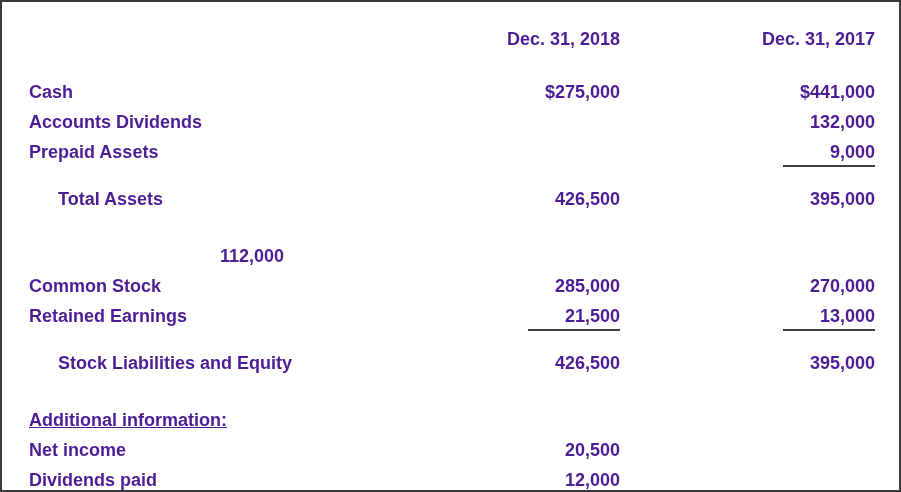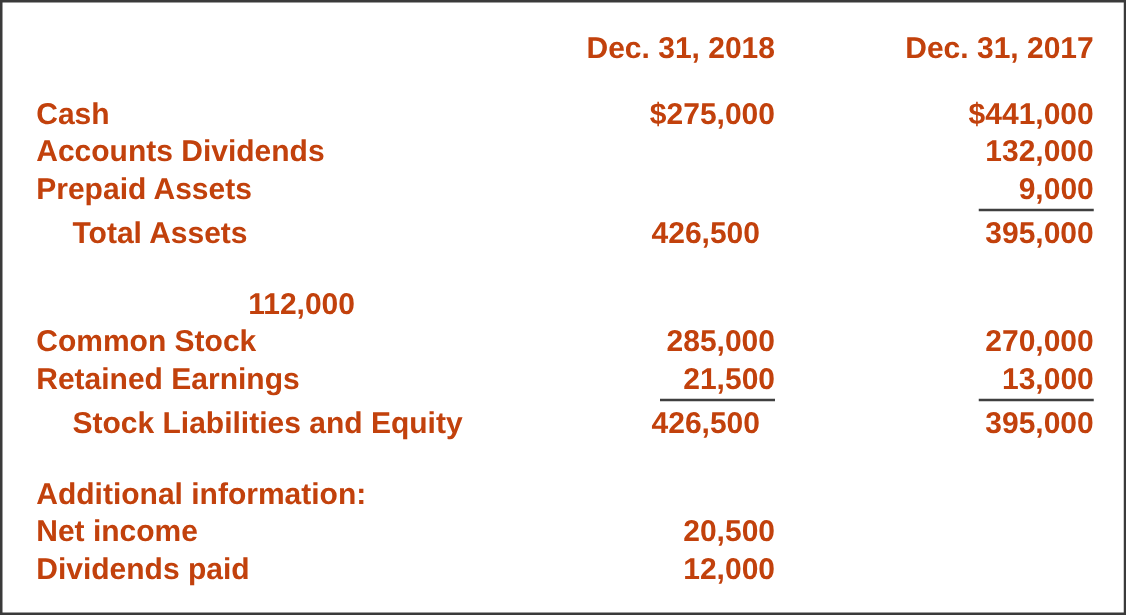--- a/index.html
+++ b/index.html
@@ -8,23 +8,23 @@
     background: #ffffff;
   }
   .sheet {
     box-sizing: border-box;
     width: 901px;
     height: 492px;
     border: 2px solid #3a3a3a;
     background: #ffffff;
     padding: 22px 24px 0 27px;
     font-family: "Liberation Sans", "DejaVu Sans", sans-serif;
-    font-size: 24px;
+    font-size: 18px;
     line-height: 30px;
-    color: #c2410c;
+    color: #4c1d95;
   }
   .row {
     display: flex;
     align-items: baseline;
     font-weight: bold;
   }
   .label-col {
     flex: 1 1 auto;
     text-align: left;
     white-space: nowrap;
@@ -39,40 +39,40 @@
     flex: 0 0 255px;
     width: 255px;
     text-align: right;
     white-space: nowrap;
   }
   .header-row {
     font-weight: bold;
     margin-bottom: 23px;
   }
   .total-row {
-    margin-top: 3px;
-    gap: 12px;
+    margin-top: 17px;
   }
   .total-row .label-col {
     padding-left: 29px;
   }
   .section-gap {
     margin-top: 27px;
   }
   .underline-cell {
     display: inline-block;
     min-width: 92px;
     text-align: right;
     border-bottom: 2px solid #3f3f3f;
     padding-bottom: 3px;
     line-height: 1.05;
   }
   .additional-heading {
     font-weight: bold;
     margin-top: 27px;
+    text-decoration: underline;
   }
 </style>
 </head>
 <body>
 
 <div class="sheet">
 
   <div class="row header-row">
     <div class="label-col"></div>
     <div class="col-2018">Dec. 31, 2018</div>

